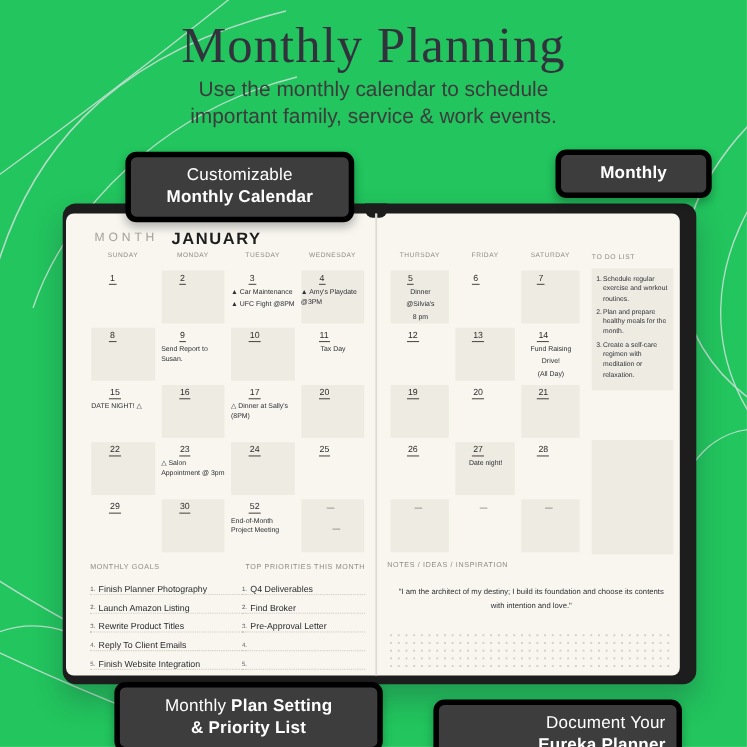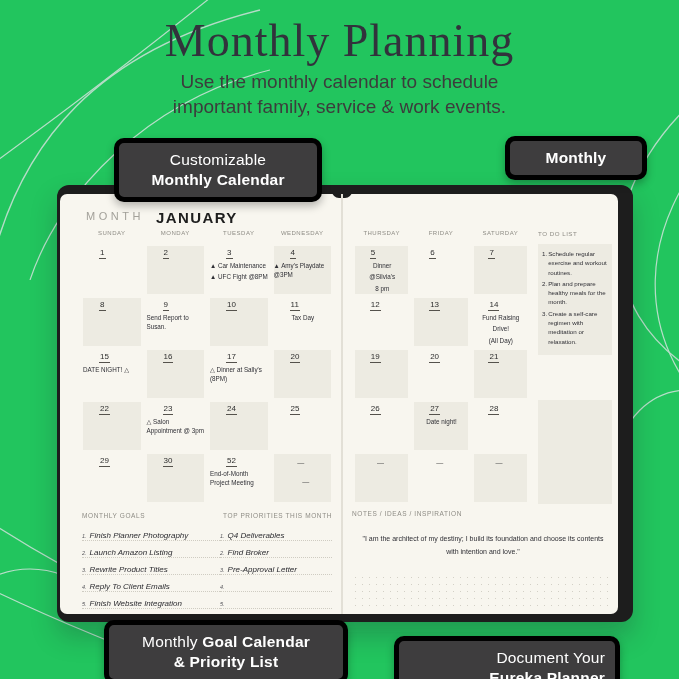--- a/index.html
+++ b/index.html
@@ -60,21 +60,21 @@
   .todo-block{position:absolute;left:0;right:2px;background:#edebe2;}
   .todo-block.top{top:14px;height:106px;padding:5px 3px 0 4px;}
   .todo-block.bottom{top:170px;height:104px;}
   .todo-item{display:flex;font-size:6.2px;line-height:1.5;color:#2f2f35;margin-bottom:2px;}
   .todo-num{margin-right:1px;}
 
   
   .section-header{font-size:6.5px;letter-spacing:.6px;color:#8e8c85;}
   #goals{position:absolute;left:22px;top:318px;width:142px;}
   #priorities{position:absolute;left:160px;top:318px;width:112px;text-align:right;}
-  .list{margin-top:5px;font-style:italic;}
+  .list{margin-top:5px;}
   .list-item{display:flex;align-items:flex-end;height:16px;border-bottom:1px dotted #cfccc2;
              font-size:8px;color:#2b2b30;}
   .list-num{font-size:5.5px;color:#55555a;margin:0 3px 1px 0;}
 
   #notes{position:absolute;left:292px;top:316px;width:262px;}
   .quote{margin-top:15px;font-size:7px;line-height:1.9;text-align:center;color:#2f2f35;padding:0 8px;}
   .dotgrid{position:absolute;left:292px;top:380px;width:258px;height:36px;
            background-image:radial-gradient(#d3d0c6 .7px,transparent .9px);background-size:7px 7px;}
 </style>
 </head>
@@ -105,21 +105,21 @@
   </div>
 
   <div class="badge top-left">
       <div class="badge-line"><span>Customizable</span></div>
       <div class="badge-line"><span class="bold">Monthly Calendar</span></div>
     </div>
   <div class="badge top-right">
       <div class="badge-line"><span class="bold">Monthly</span></div>
     </div>
   <div class="badge bottom-left">
-      <div class="badge-line"><span>Monthly </span><span class="bold">Goal Calendar</span></div>
+      <div class="badge-line"><span>Monthly </span><span class="bold">Plan Setting</span></div>
       <div class="badge-line"><span class="bold">&amp; Priority List</span></div>
     </div>
   <div class="badge bottom-right">
       <div class="badge-line"><span>Document Your</span></div>
       <div class="badge-line"><span class="bold">Eureka Planner</span></div>
     </div>
 
   <div class="planner">
     <div class="pages">
       <div class="notch"></div>

